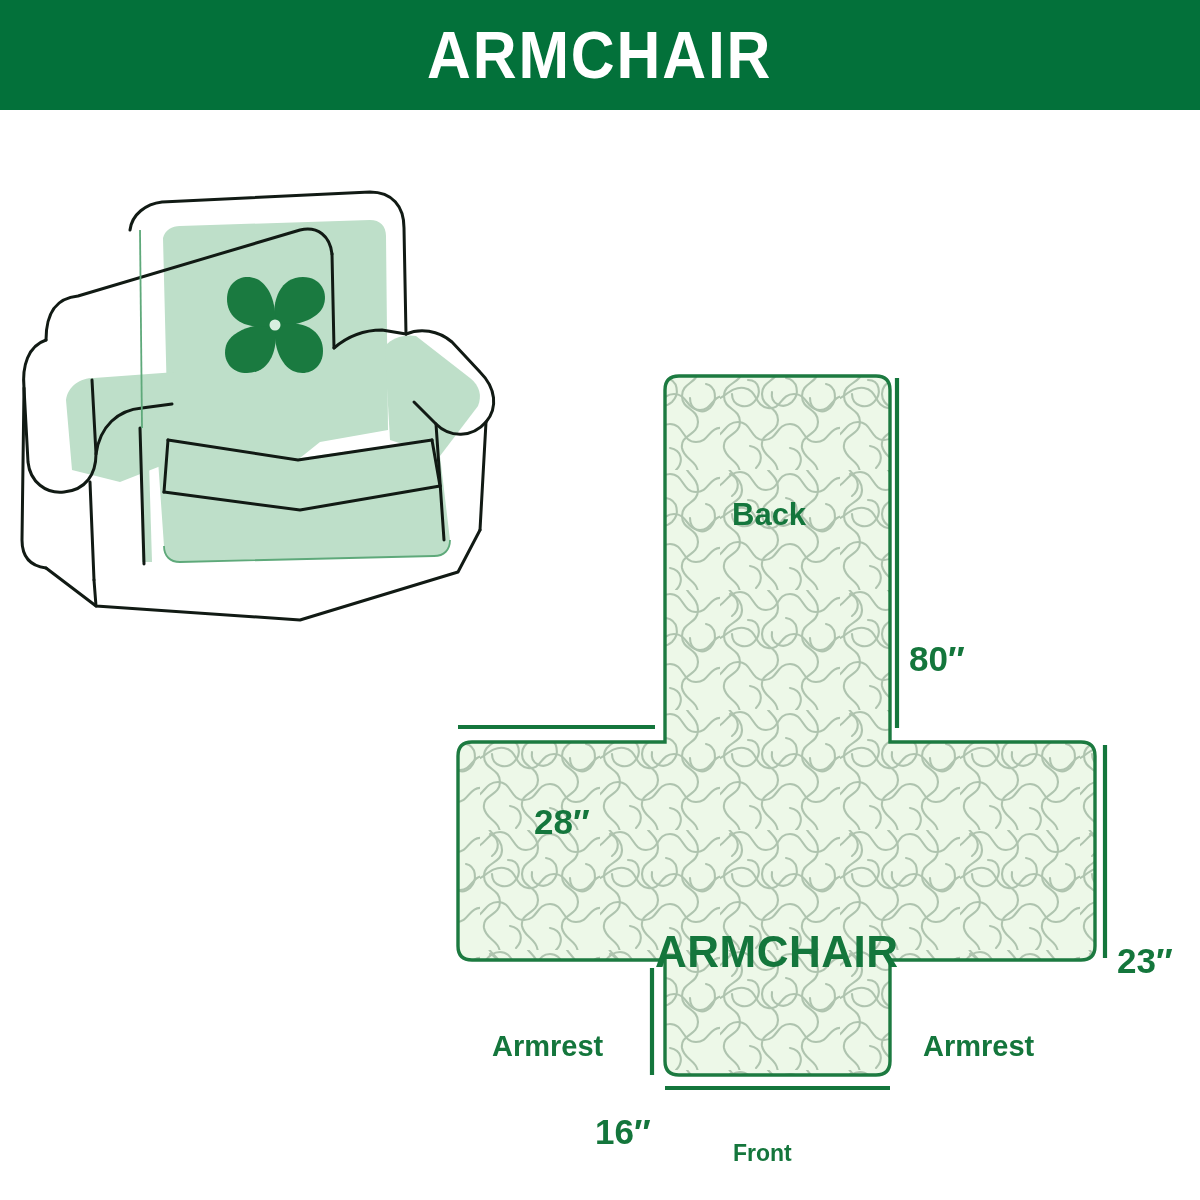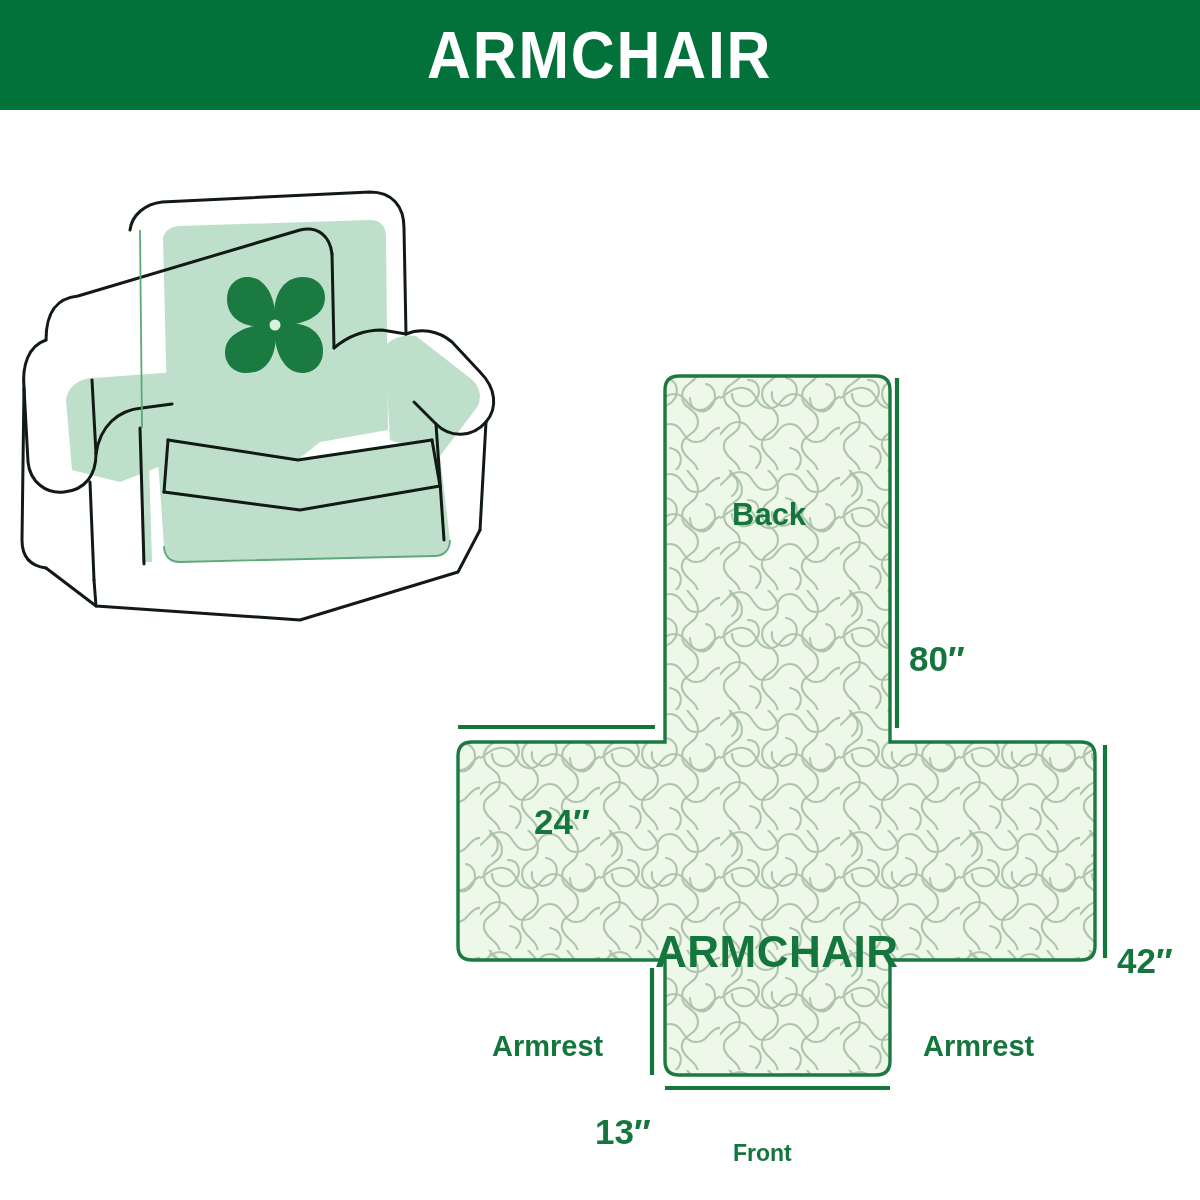--- a/index.html
+++ b/index.html
@@ -204,19 +204,19 @@
   <div class="panel-label" id="label-armchair">ARMCHAIR</div>
 
   <div class="panel-label" id="label-armrest-left">Armrest</div>
 
   <div class="panel-label" id="label-armrest-right">Armrest</div>
 
   <div class="panel-label" id="label-front">Front</div>
 
   <div class="dim-label" id="dim-40">80″</div>
 
-  <div class="dim-label" id="dim-23">42″</div>
-
-  <div class="dim-label" id="dim-24-top">24″</div>
-
-  <div class="dim-label" id="dim-13">13″</div>
+  <div class="dim-label" id="dim-23">23″</div>
+
+  <div class="dim-label" id="dim-24-top">28″</div>
+
+  <div class="dim-label" id="dim-13">16″</div>
 
 </div>
 
 </body></html>

